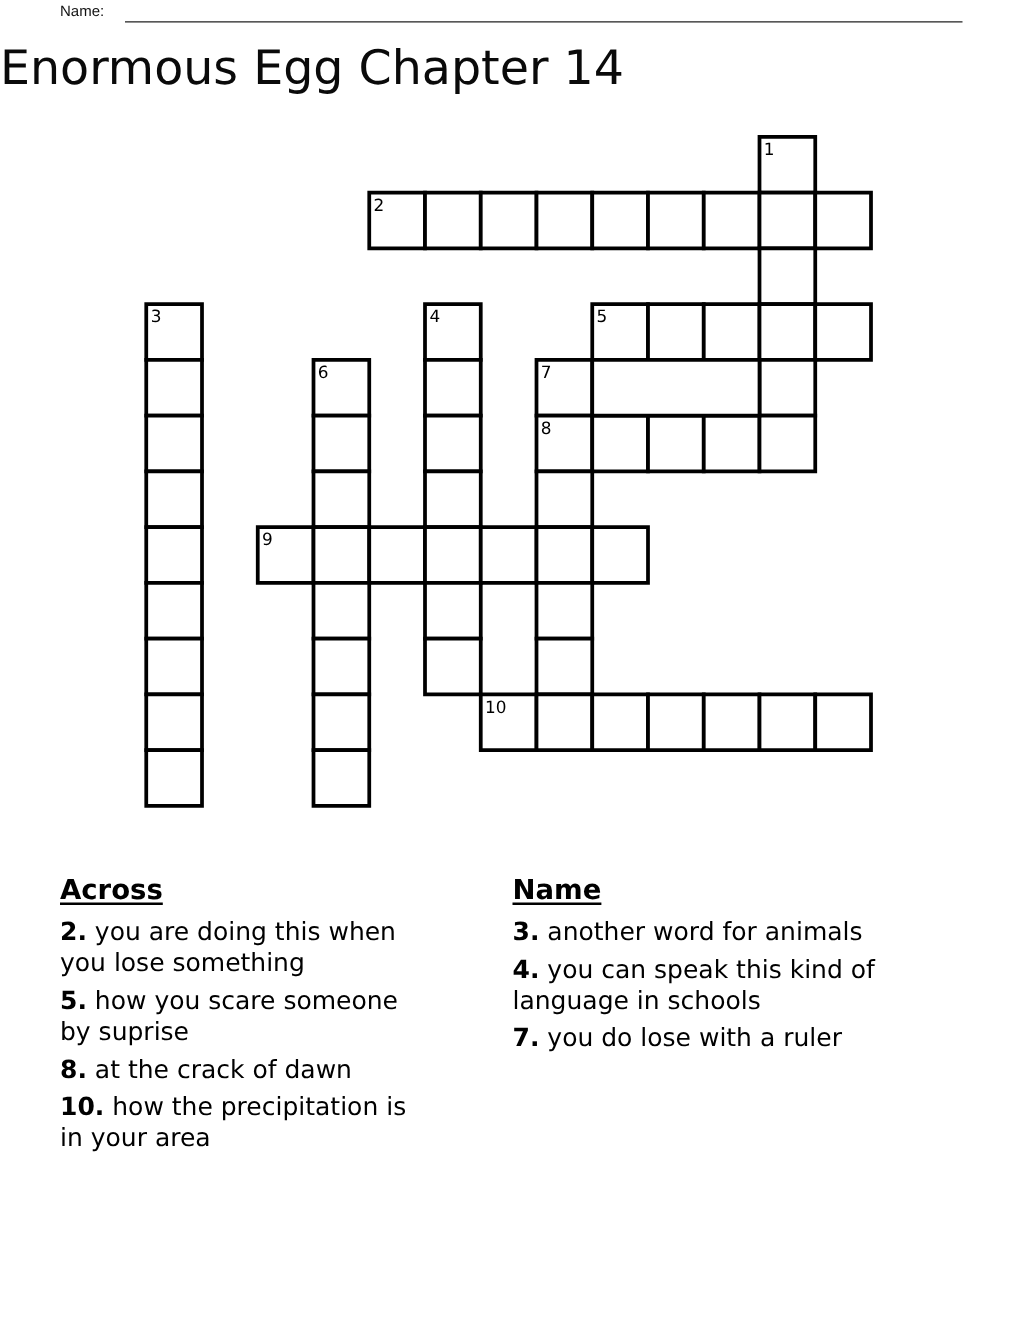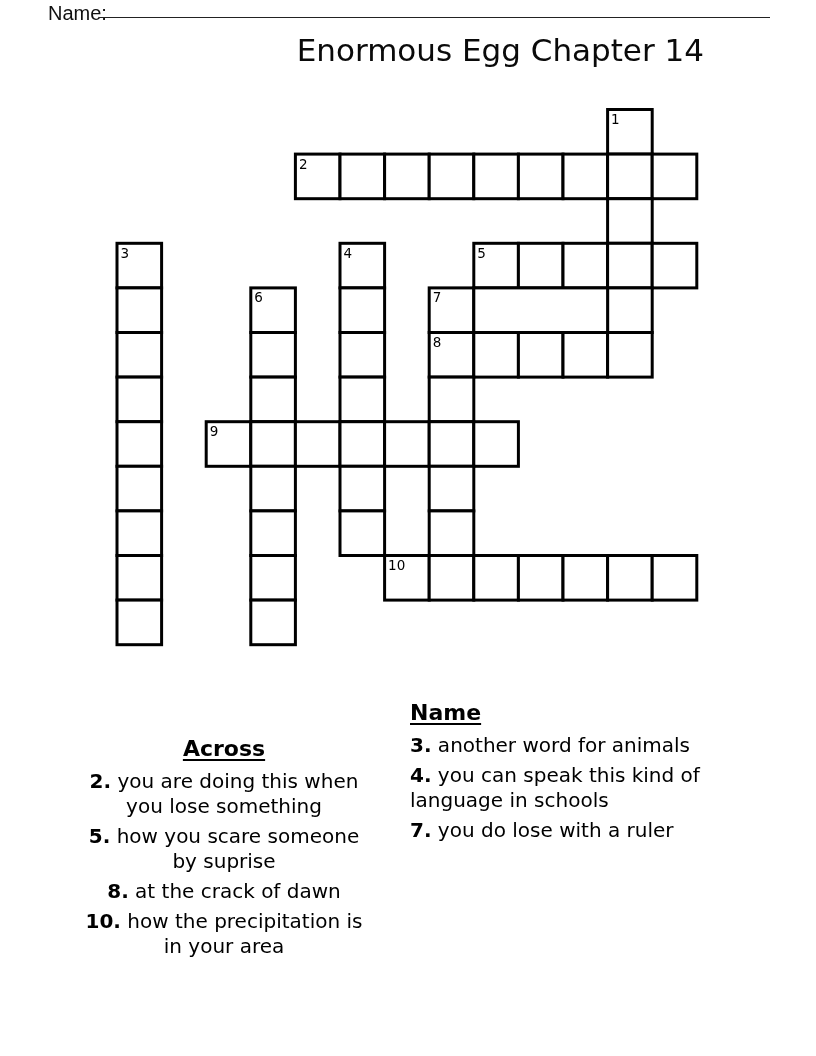--- a/index.html
+++ b/index.html
@@ -1,27 +1,27 @@
 <!DOCTYPE html>
 <html><head>
 <meta charset="utf-8">
 <style>
   html,body{margin:0;padding:0;}
   body{
     width:816px;height:1056px;position:relative;background:#ffffff;
     font-family:"DejaVu Sans",sans-serif;color:#000;overflow:hidden;
   }
   .name-row{position:absolute;top:2px;left:48px;font-family:"Liberation Sans",sans-serif;
-    font-size:20px;color:#111;}
+    font-size:12px;color:#111;}
   .name-line{position:absolute;top:17px;left:100px;width:670px;border-bottom:1.5px solid #222;}
-  .page-title{position:absolute;top:32px;left:0;width:704px;margin:0;text-align:right;
-    font-size:31px;font-weight:500;letter-spacing:0px;color:#0a0a0a;}
+  .page-title{position:absolute;top:32px;left:0;width:704px;margin:0;text-align:left;
+    font-size:38px;font-weight:500;letter-spacing:0px;color:#0a0a0a;}
   #grid-svg{position:absolute;top:0;left:0;}
   .clue-col{position:absolute;line-height:25px;font-size:20px;}
-  #across-col{top:736px;left:48px;width:352px;text-align:center;}
+  #across-col{top:700px;left:48px;width:352px;}
   #down-col{top:700px;left:410px;width:378px;}
   .clue-heading{font-size:22px;font-weight:bold;margin:0 0 8px 0;
     text-decoration:underline;text-decoration-thickness:2px;text-underline-offset:3px;}
   .clue{margin:0 0 5px 0;white-space:pre-line;}
   .clue-num{font-weight:bold;}
 </style>
 </head>
 <body>
 
 <div class="name-row">Name:</div>

